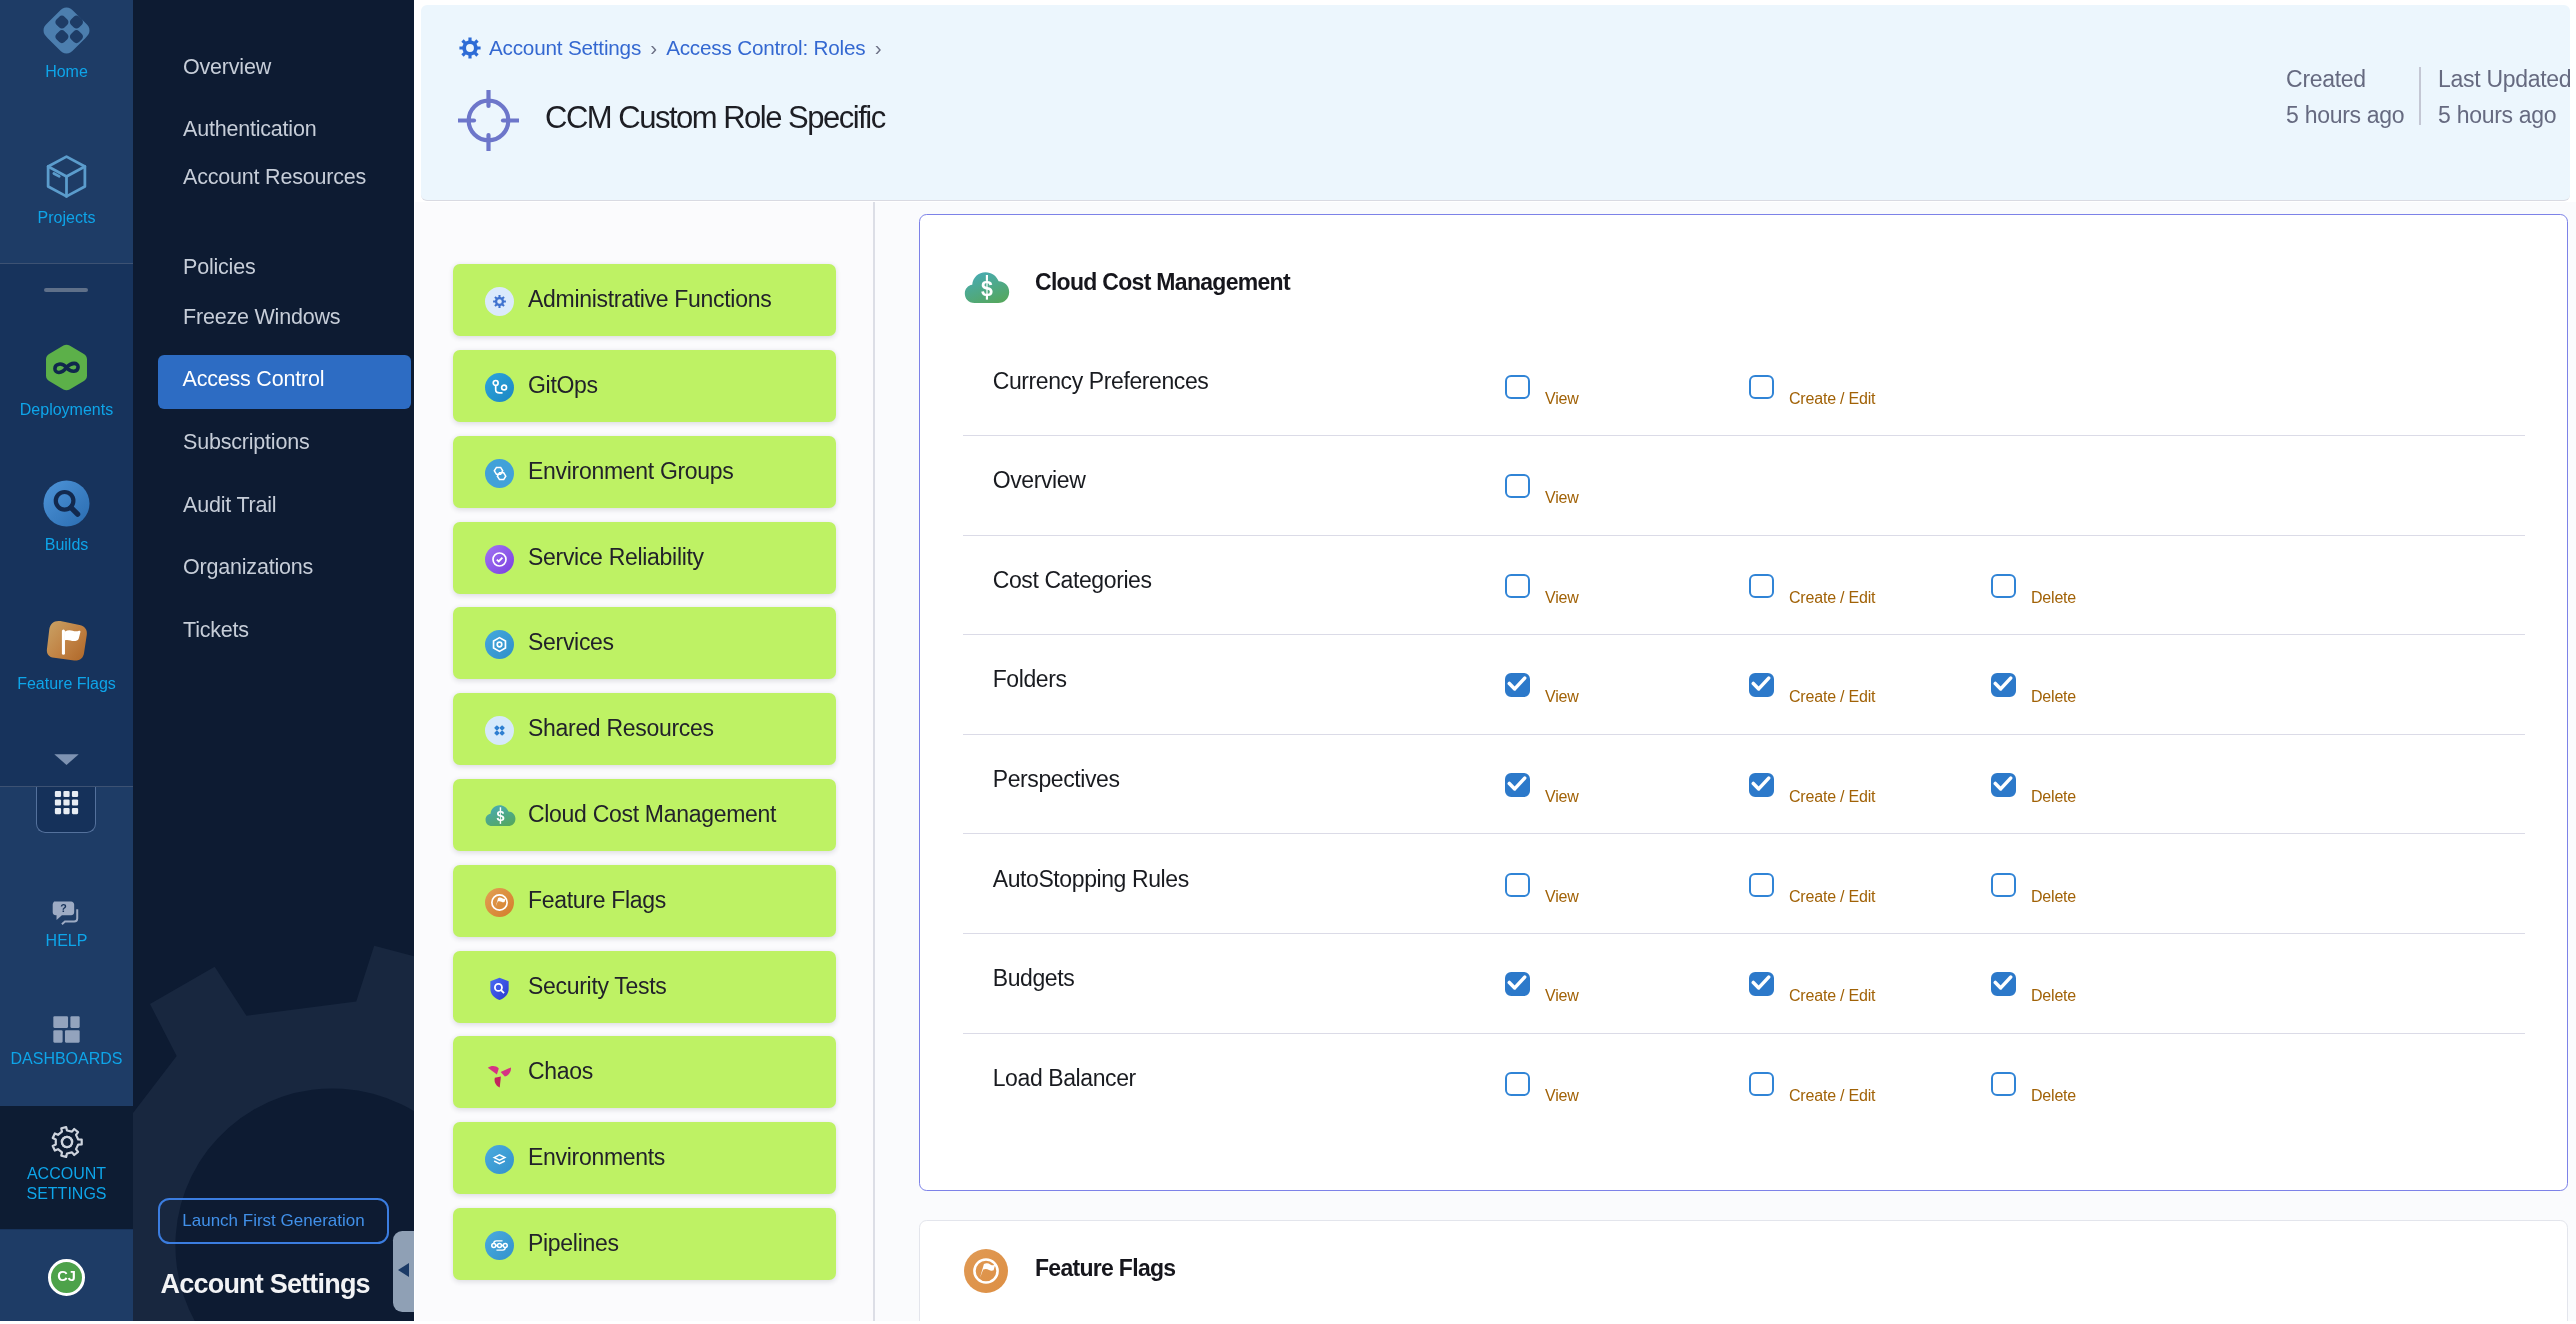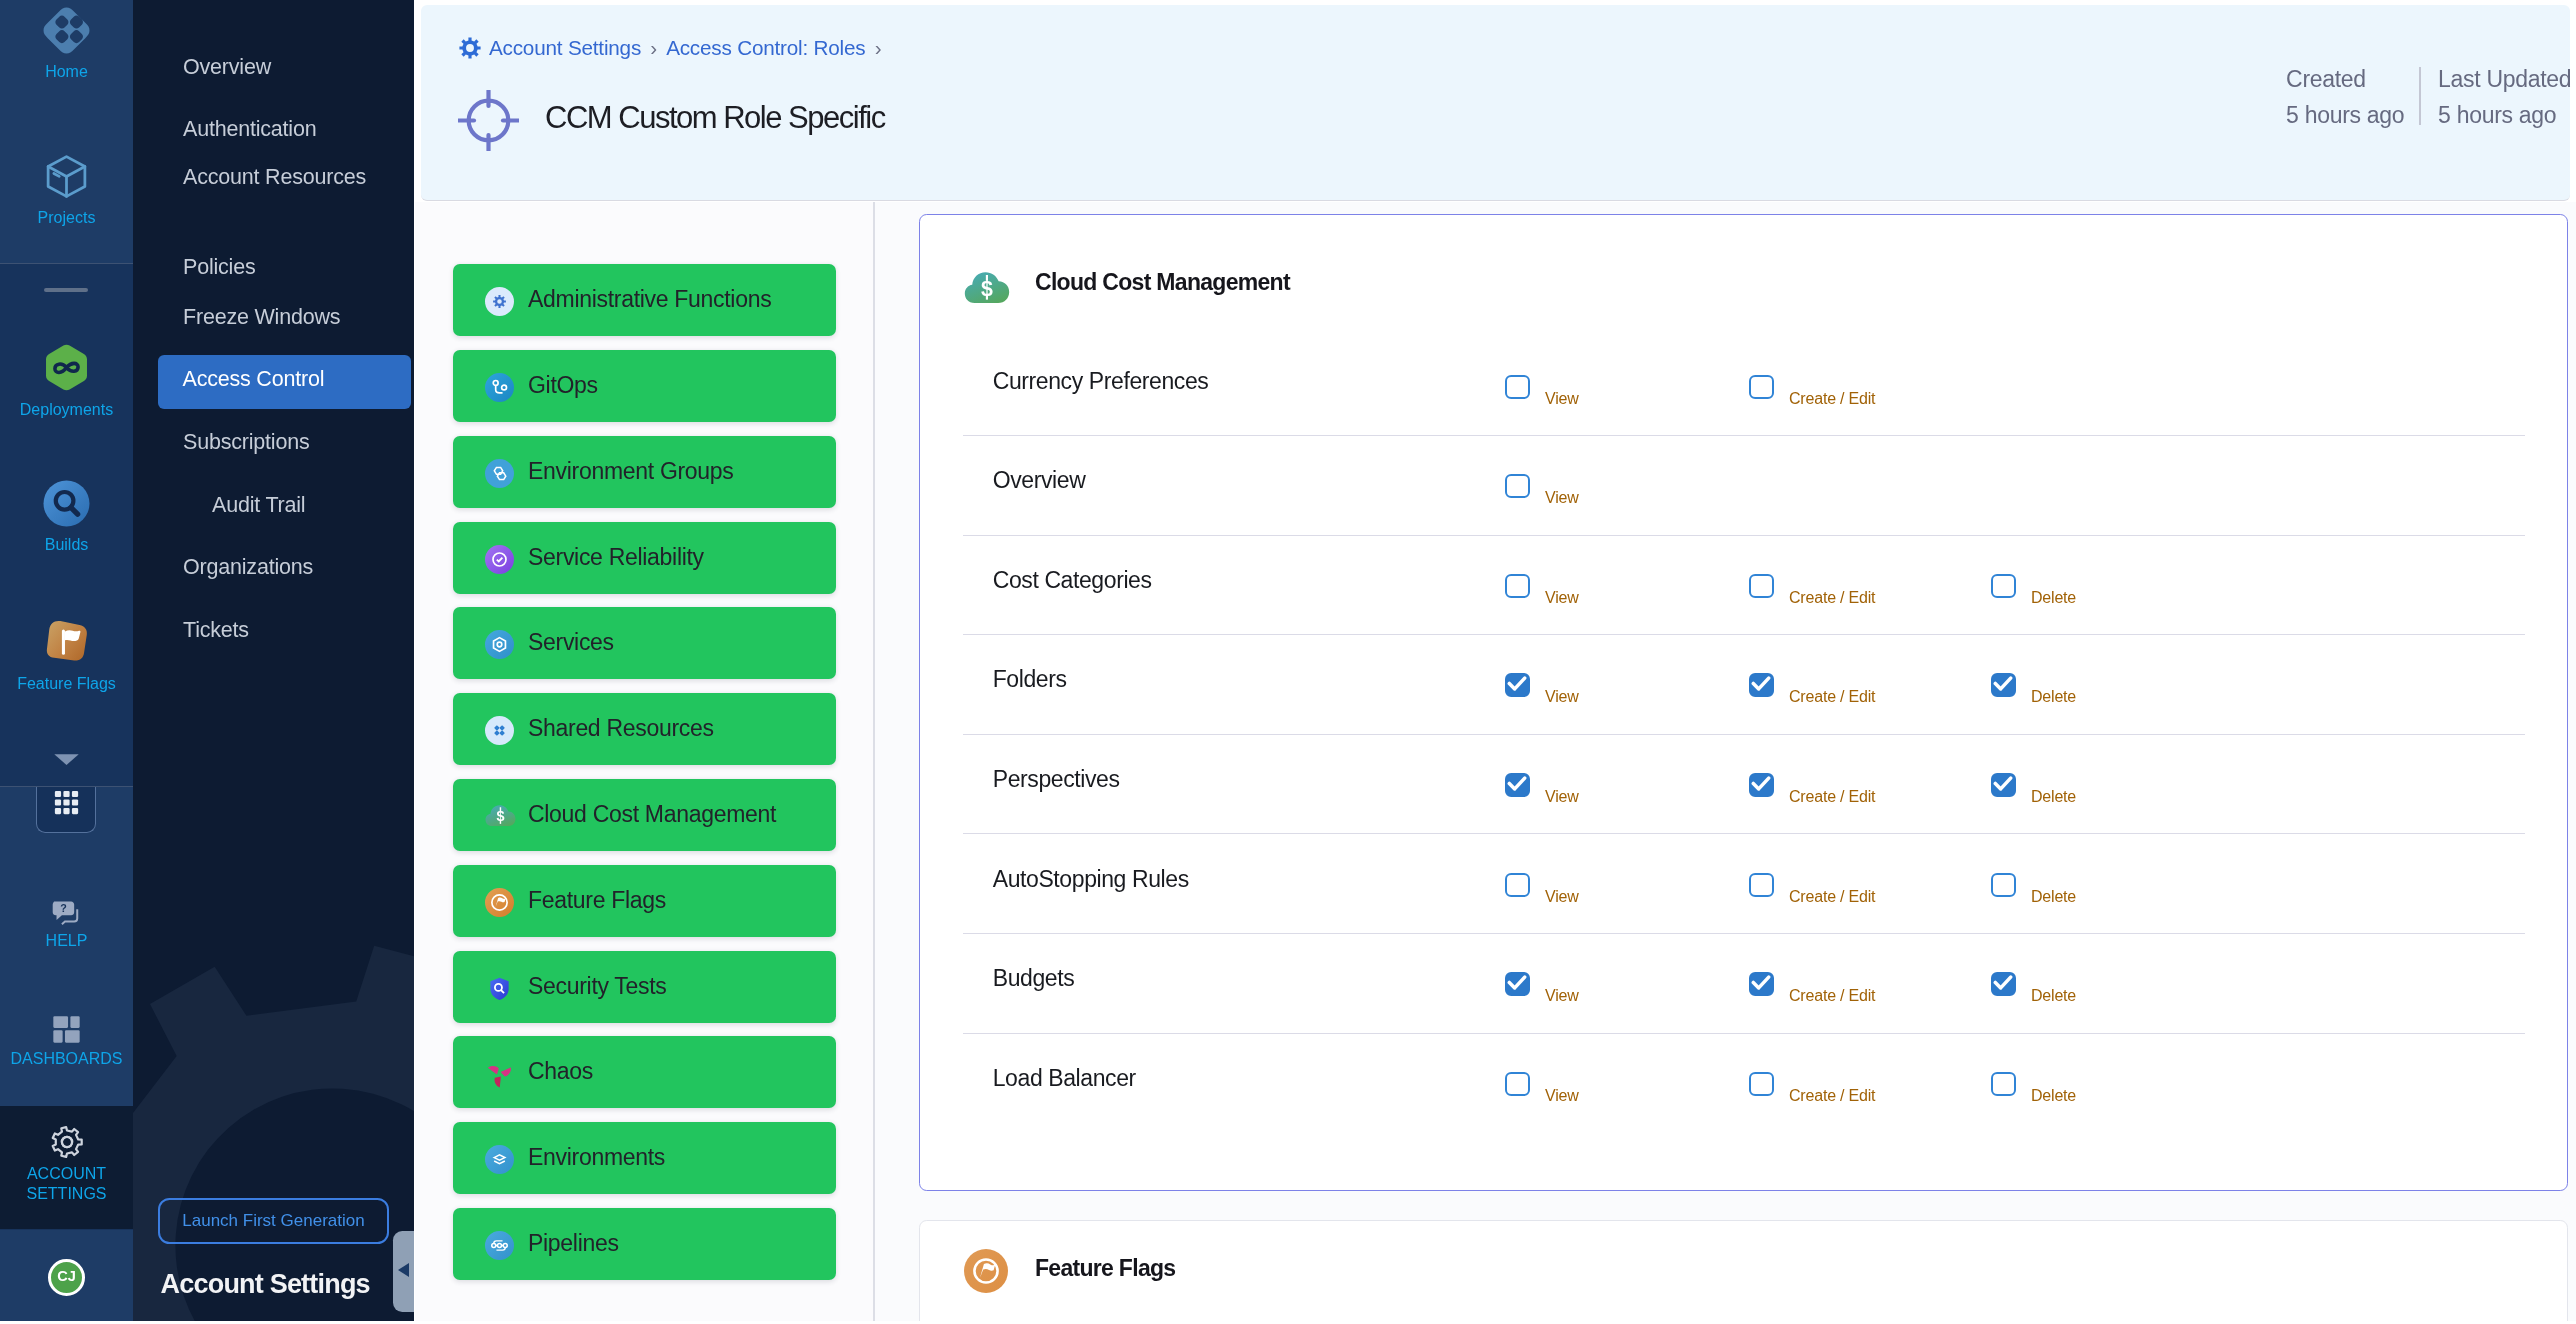--- a/index.html
+++ b/index.html
@@ -38,21 +38,21 @@
 #crumbs a { color:#3468d1; text-decoration:none; }
 #title { position:absolute; left:124px; top:95px; font-size:31px; letter-spacing:-1.5px; color:#1d1e24; }
 .mcol { position:absolute; top:56px; white-space:nowrap; color:#666a80; font-size:23px; line-height:36px; letter-spacing:-0.3px; }
 #msep { position:absolute; left:1998px; top:62px; width:1.5px; height:58px; background:#c4c7d4; }
 
 #content { position:absolute; left:0; top:202px; width:2161px; height:1119px; }
 #leftcol { position:absolute; left:0; top:0; width:458px; height:1119px; background:#fbfbfd; }
 #vdivider { position:absolute; left:458px; top:0; width:1.5px; height:1119px; background:#dcdee6; }
 #rightcol { position:absolute; left:460px; top:0; width:1702px; height:1119px; background:#fafbfd; }
 
-.card { position:absolute; left:38px; width:383px; height:72px; background:#22c55e; border-radius:6.9px; box-shadow:0 1.5px 5.4px rgba(40,41,61,0.14); }
+.card { position:absolute; left:38px; width:383px; height:72px; background:#bef264; border-radius:6.9px; box-shadow:0 1.5px 5.4px rgba(40,41,61,0.14); }
 .card .ic { position:absolute; left:32px; top:23px; width:29px; height:29px; }
 .card .tx { position:absolute; left:75px; top:22px; font-size:23px; letter-spacing:-0.3px; color:#22222a; }
 
 
 #ccmbox { position:absolute; left:504px; top:11.5px; width:1649px; height:977px; background:#fff; border:1.5px solid #7d82e8; border-radius:7.7px; }
 #ffbox { position:absolute; left:504px; top:1018px; width:1649px; height:306px; background:#fff; border:1.5px solid #e3e5ec; border-radius:7.7px; }
 .hicon { position:absolute; left:44px; top:53px; }
 .htx { position:absolute; left:115px; top:54px; font-size:23px; letter-spacing:-0.7px; font-weight:bold; color:#16161c; }
 .hicon2 { position:absolute; left:44px; top:27.6px; }
 .htx2 { position:absolute; left:115px; top:34px; font-size:23px; letter-spacing:-0.7px; font-weight:bold; color:#16161c; }
@@ -172,21 +172,21 @@
       </svg>
   <div id="acsel">
         <span>Access Control</span>
       </div>
   <div class="menuitem" style="top:55px;">Overview</div>
   <div class="menuitem" style="top:117px;">Authentication</div>
   <div class="menuitem" style="top:165px;">Account Resources</div>
   <div class="menuitem" style="top:243px;margin-top:12px;">Policies</div>
   <div class="menuitem" style="top:305px;">Freeze Windows</div>
   <div class="menuitem" style="top:430px;">Subscriptions</div>
-  <div class="menuitem" style="top:493px;margin-left:29px;">Audit Trail</div>
+  <div class="menuitem" style="top:493px;">Audit Trail</div>
   <div class="menuitem" style="top:555px;">Organizations</div>
   <div class="menuitem" style="top:618px;">Tickets</div>
   <div id="launchbtn">Launch First Generation</div>
   <div id="asTitle">Account Settings</div>
   <div id="collapseTab"></div>
 </div>
 
 <div id="main">
   <div id="header">
     <div id="crumbs"><svg viewBox="0 0 34 34" style="vertical-align:-4.6px;margin-right:6.9px;" width="24" height="24">

